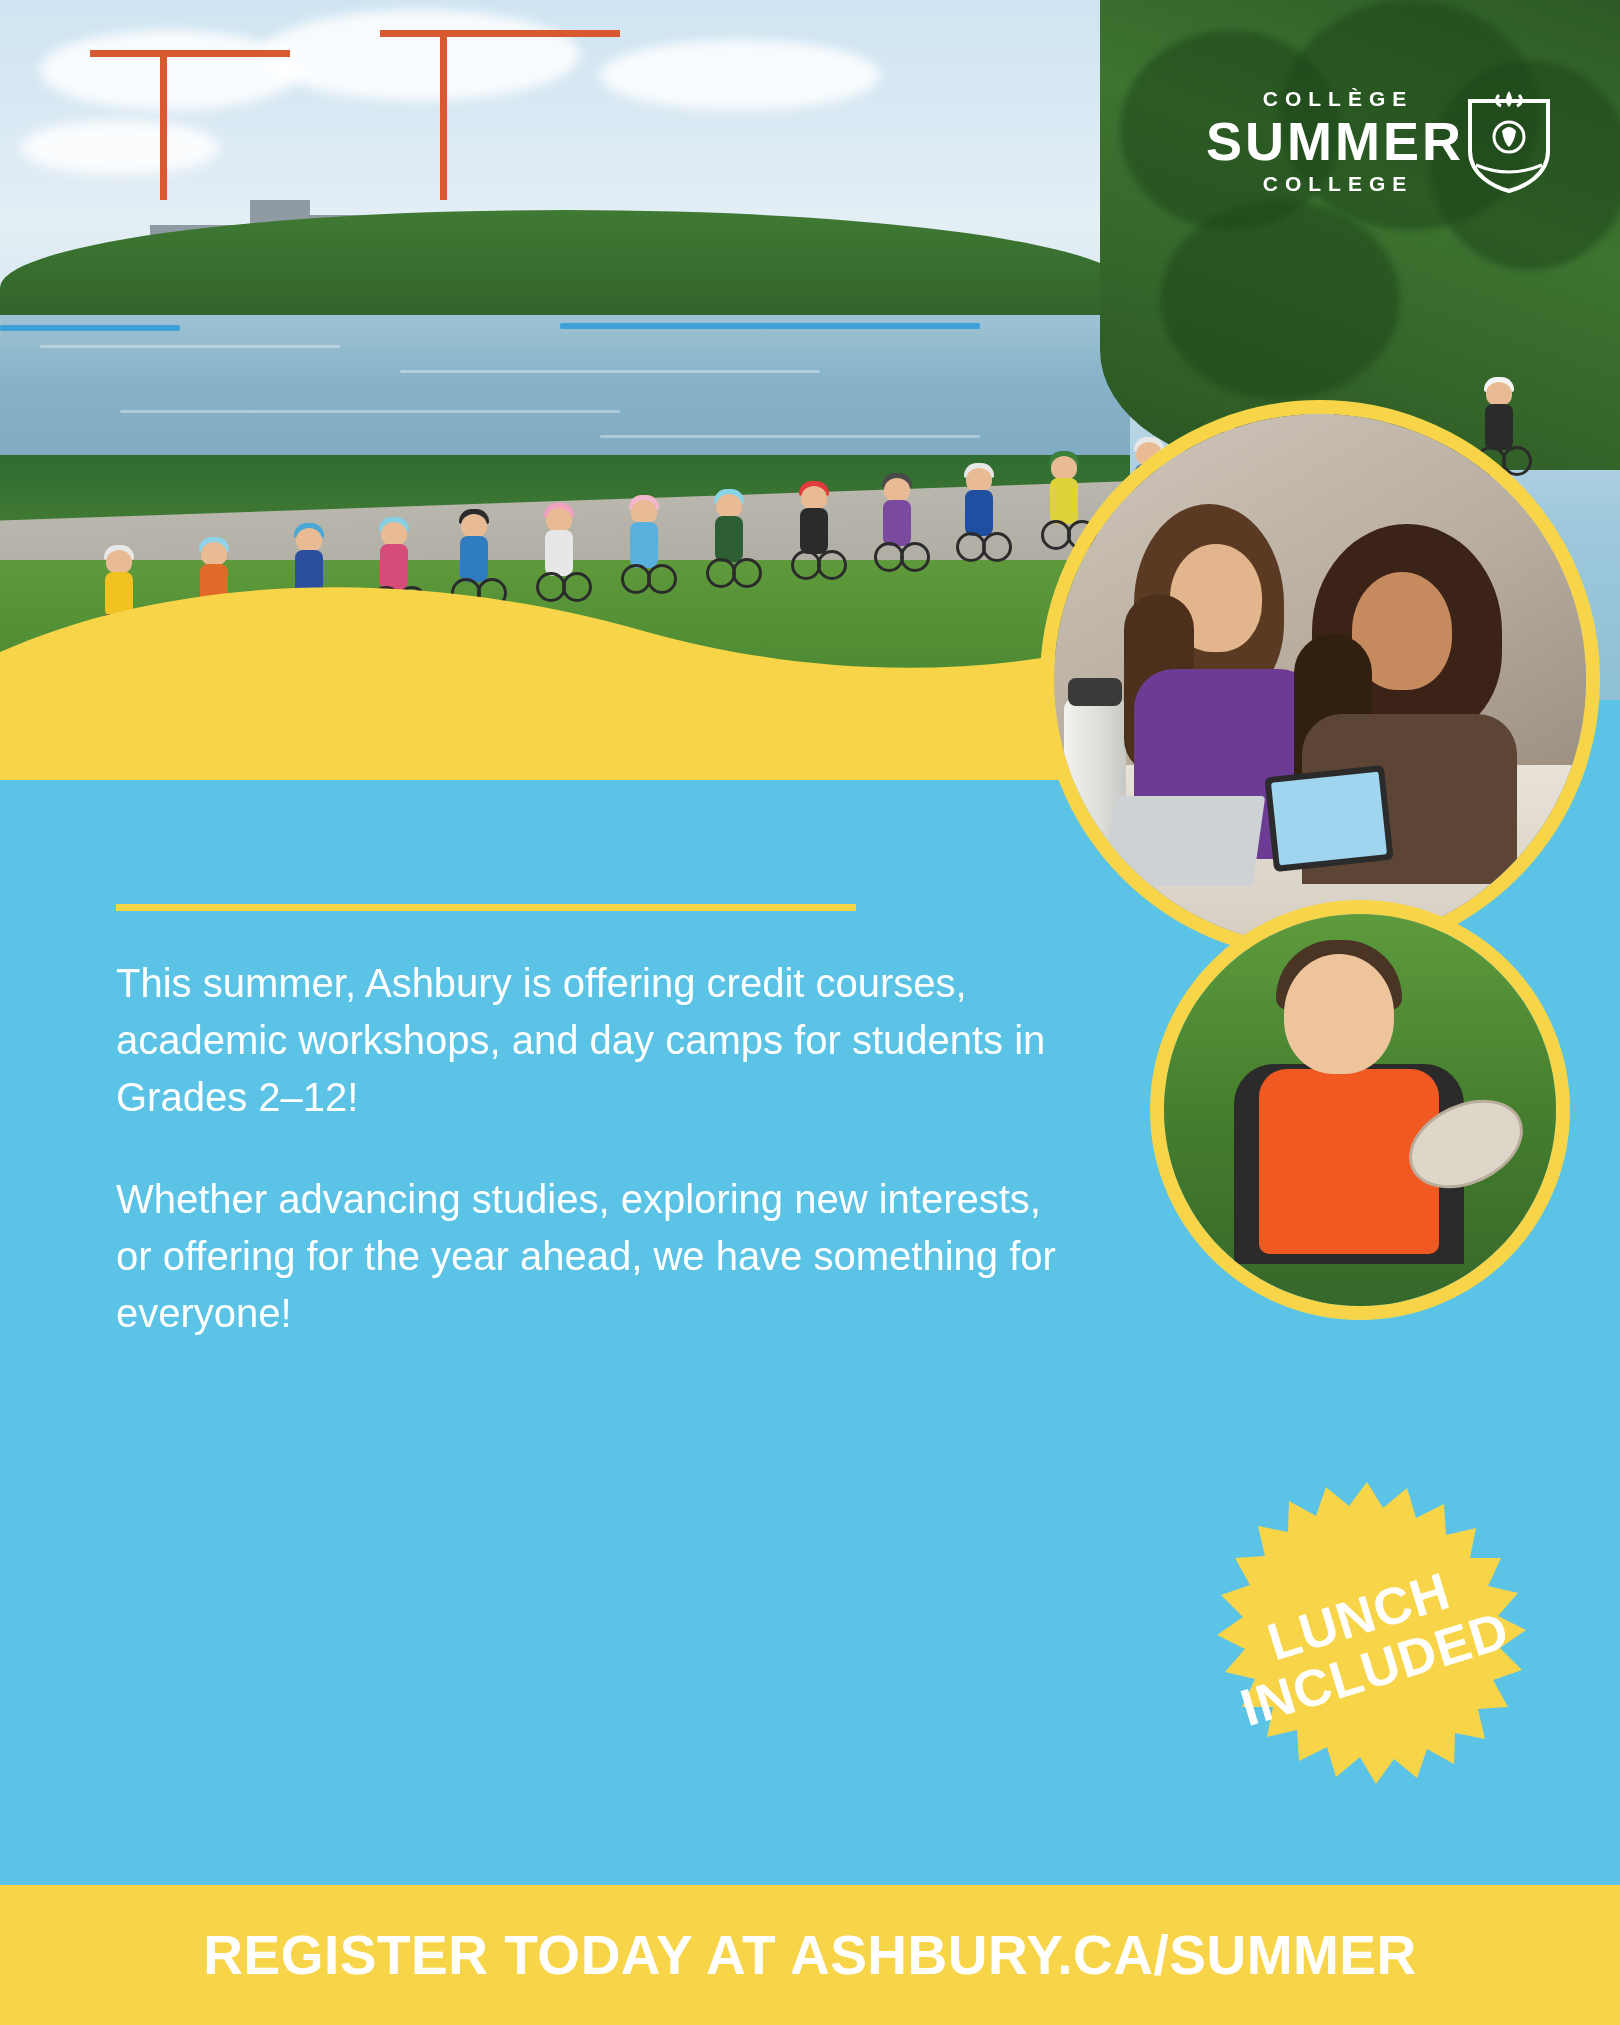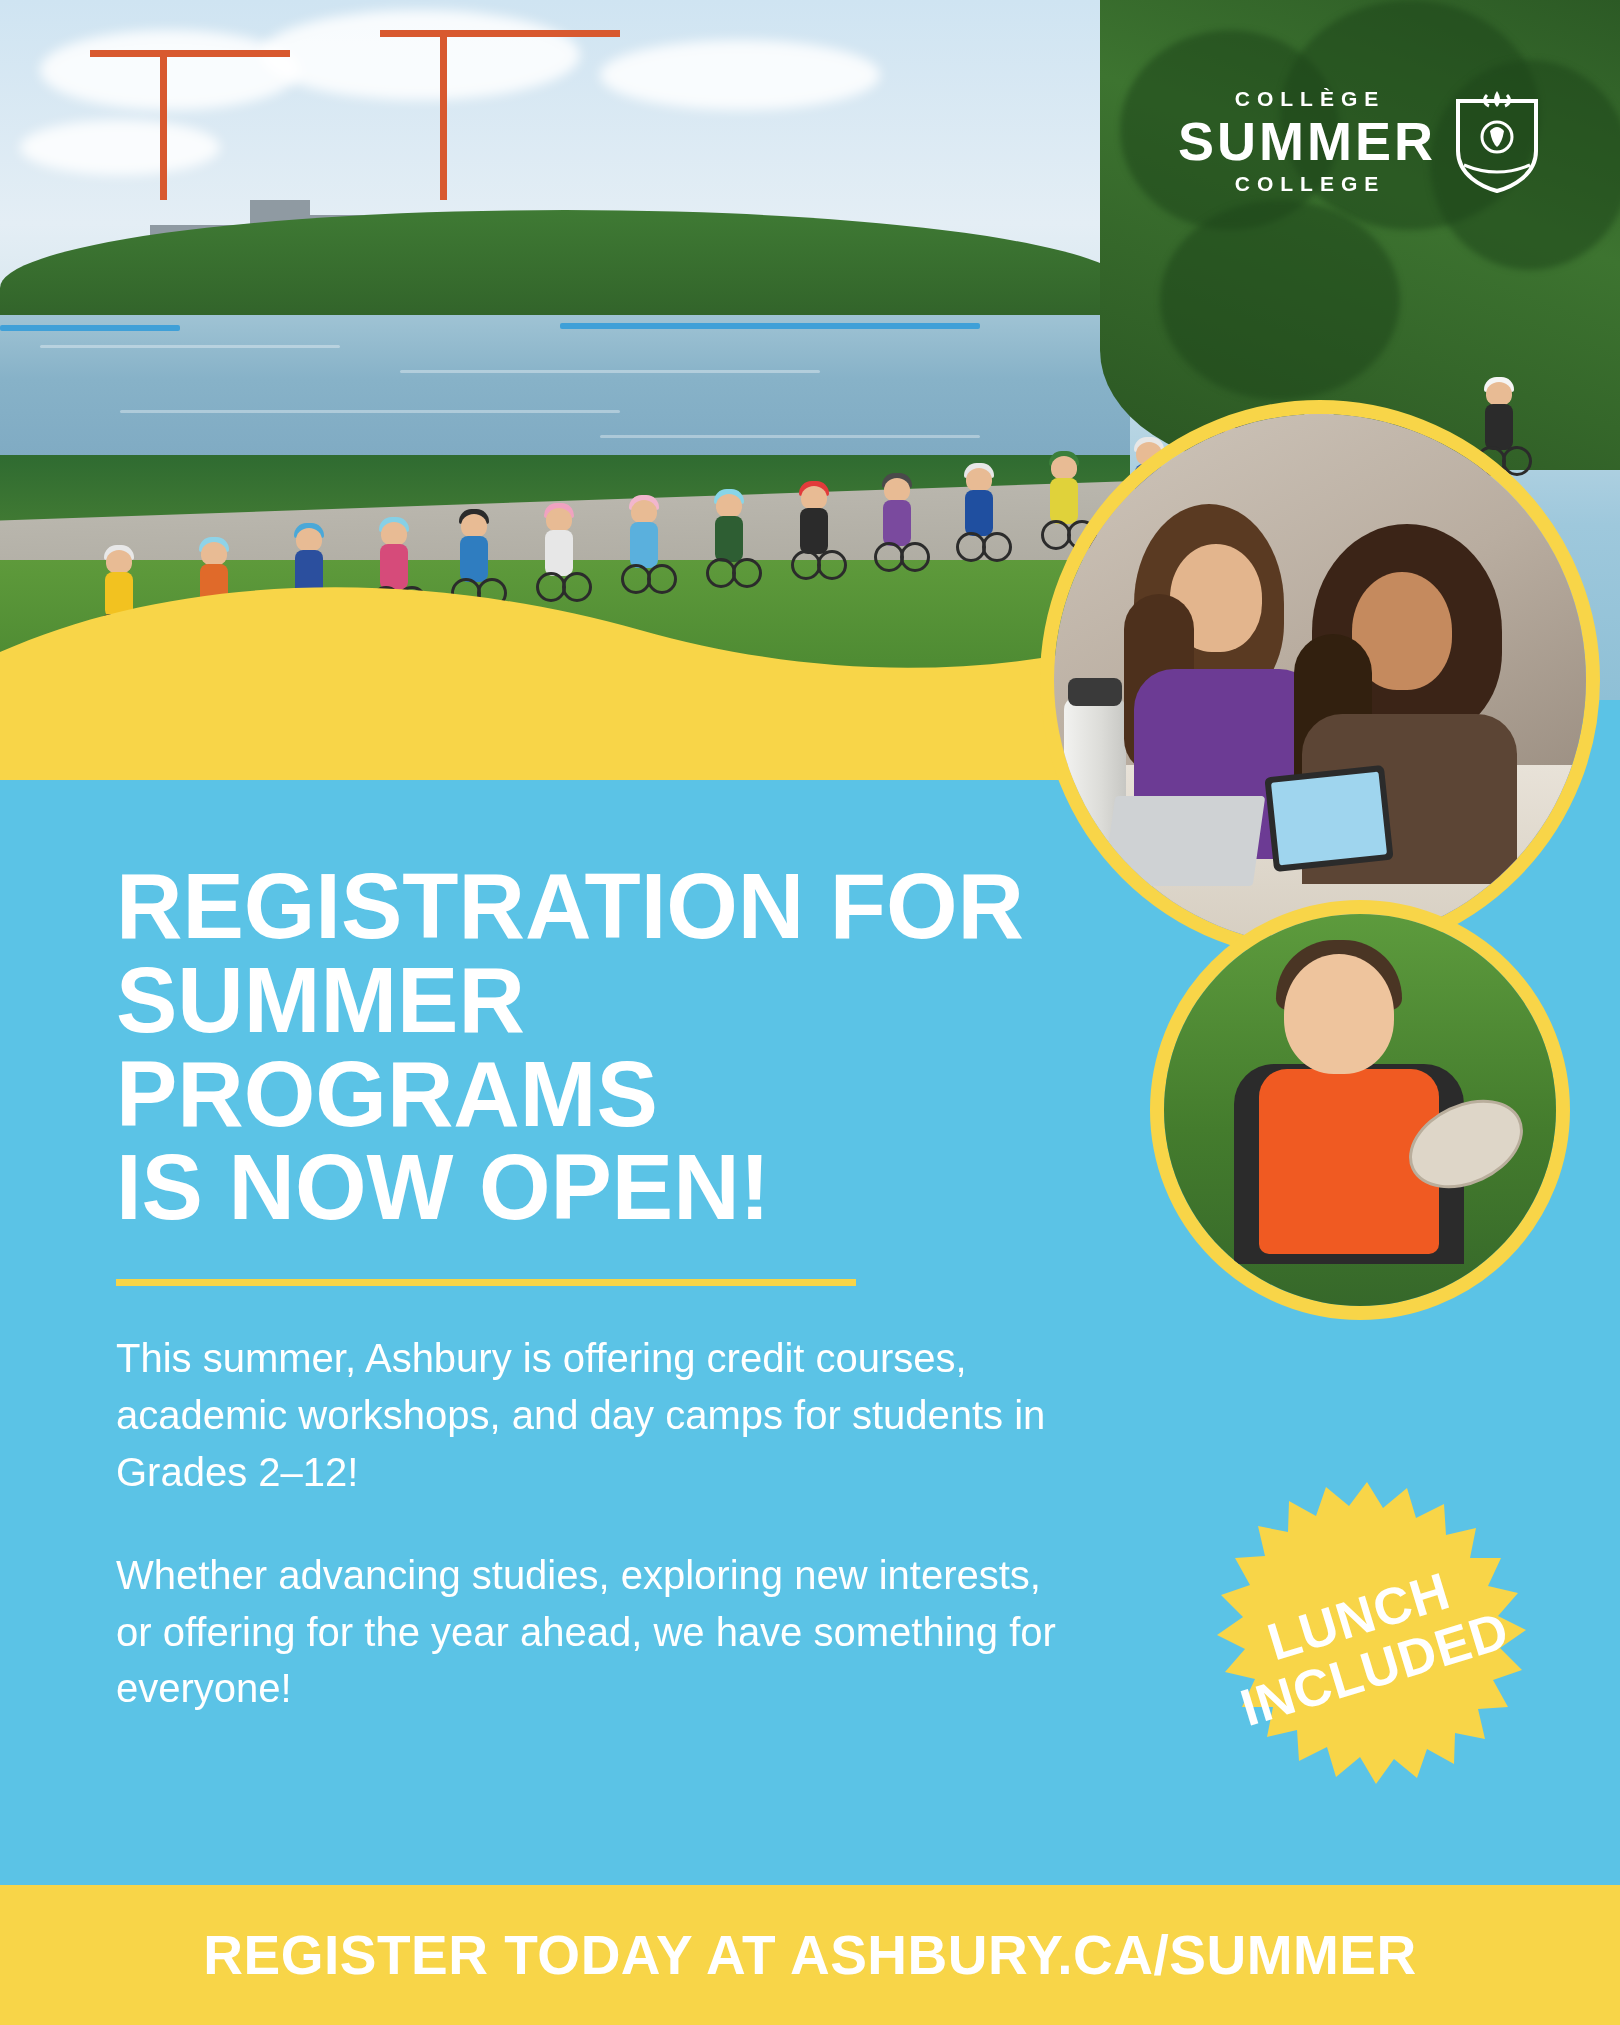--- a/index.html
+++ b/index.html
@@ -172,25 +172,25 @@
     left: 0;
     top: 560px;
     width: 1300px;
     height: 220px;
     z-index: 5;
   }
 
   
   .logo {
     position: absolute;
-    top: 88px; right: 80px;
+    top: 88px; right: 68px;
     z-index: 30;
     display: flex;
     align-items: center;
-    gap: 18px;
+    gap: 2px;
   }
   .logo-words {
     text-align: center;
     color: #ffffff;
     line-height: 1;
   }
   .logo-small-top, .logo-small-bottom {
     font-size: 21px;
     letter-spacing: 7px;
     font-weight: bold;
@@ -679,25 +679,20 @@
         L97,283 L95,252 L65,259 L71,229 L40,229 L53,201 L23,194 L43,171 L15,157 L41,139
         L19,117 L48,107 L33,80 L63,78 L56,48 L86,54 L87,23 L114,38 L124,9 L147,28 Z"></path>
     </svg>
     <div class="badge-text">
       <span>LUNCH</span>
       <span>INCLUDED</span>
     </div>
   </div>
 
   <div class="content">
-    <h1 class="headline">
-      <div>REGISTRATION FOR</div>
-      <div>SUMMER PROGRAMS</div>
-      <div>IS NOW OPEN!</div>
-    </h1>
 
     <div class="rule"></div>
 
     <p class="para">This summer, Ashbury is offering credit courses, academic workshops, and day camps for students in Grades 2–12!</p>
     <p class="para">Whether advancing studies, exploring new interests, or offering for the year ahead, we have something for everyone!</p>
   </div>
 
   <div class="footer">
     <span class="footer-text">REGISTER TODAY AT ASHBURY.CA/SUMMER</span>
   </div>

